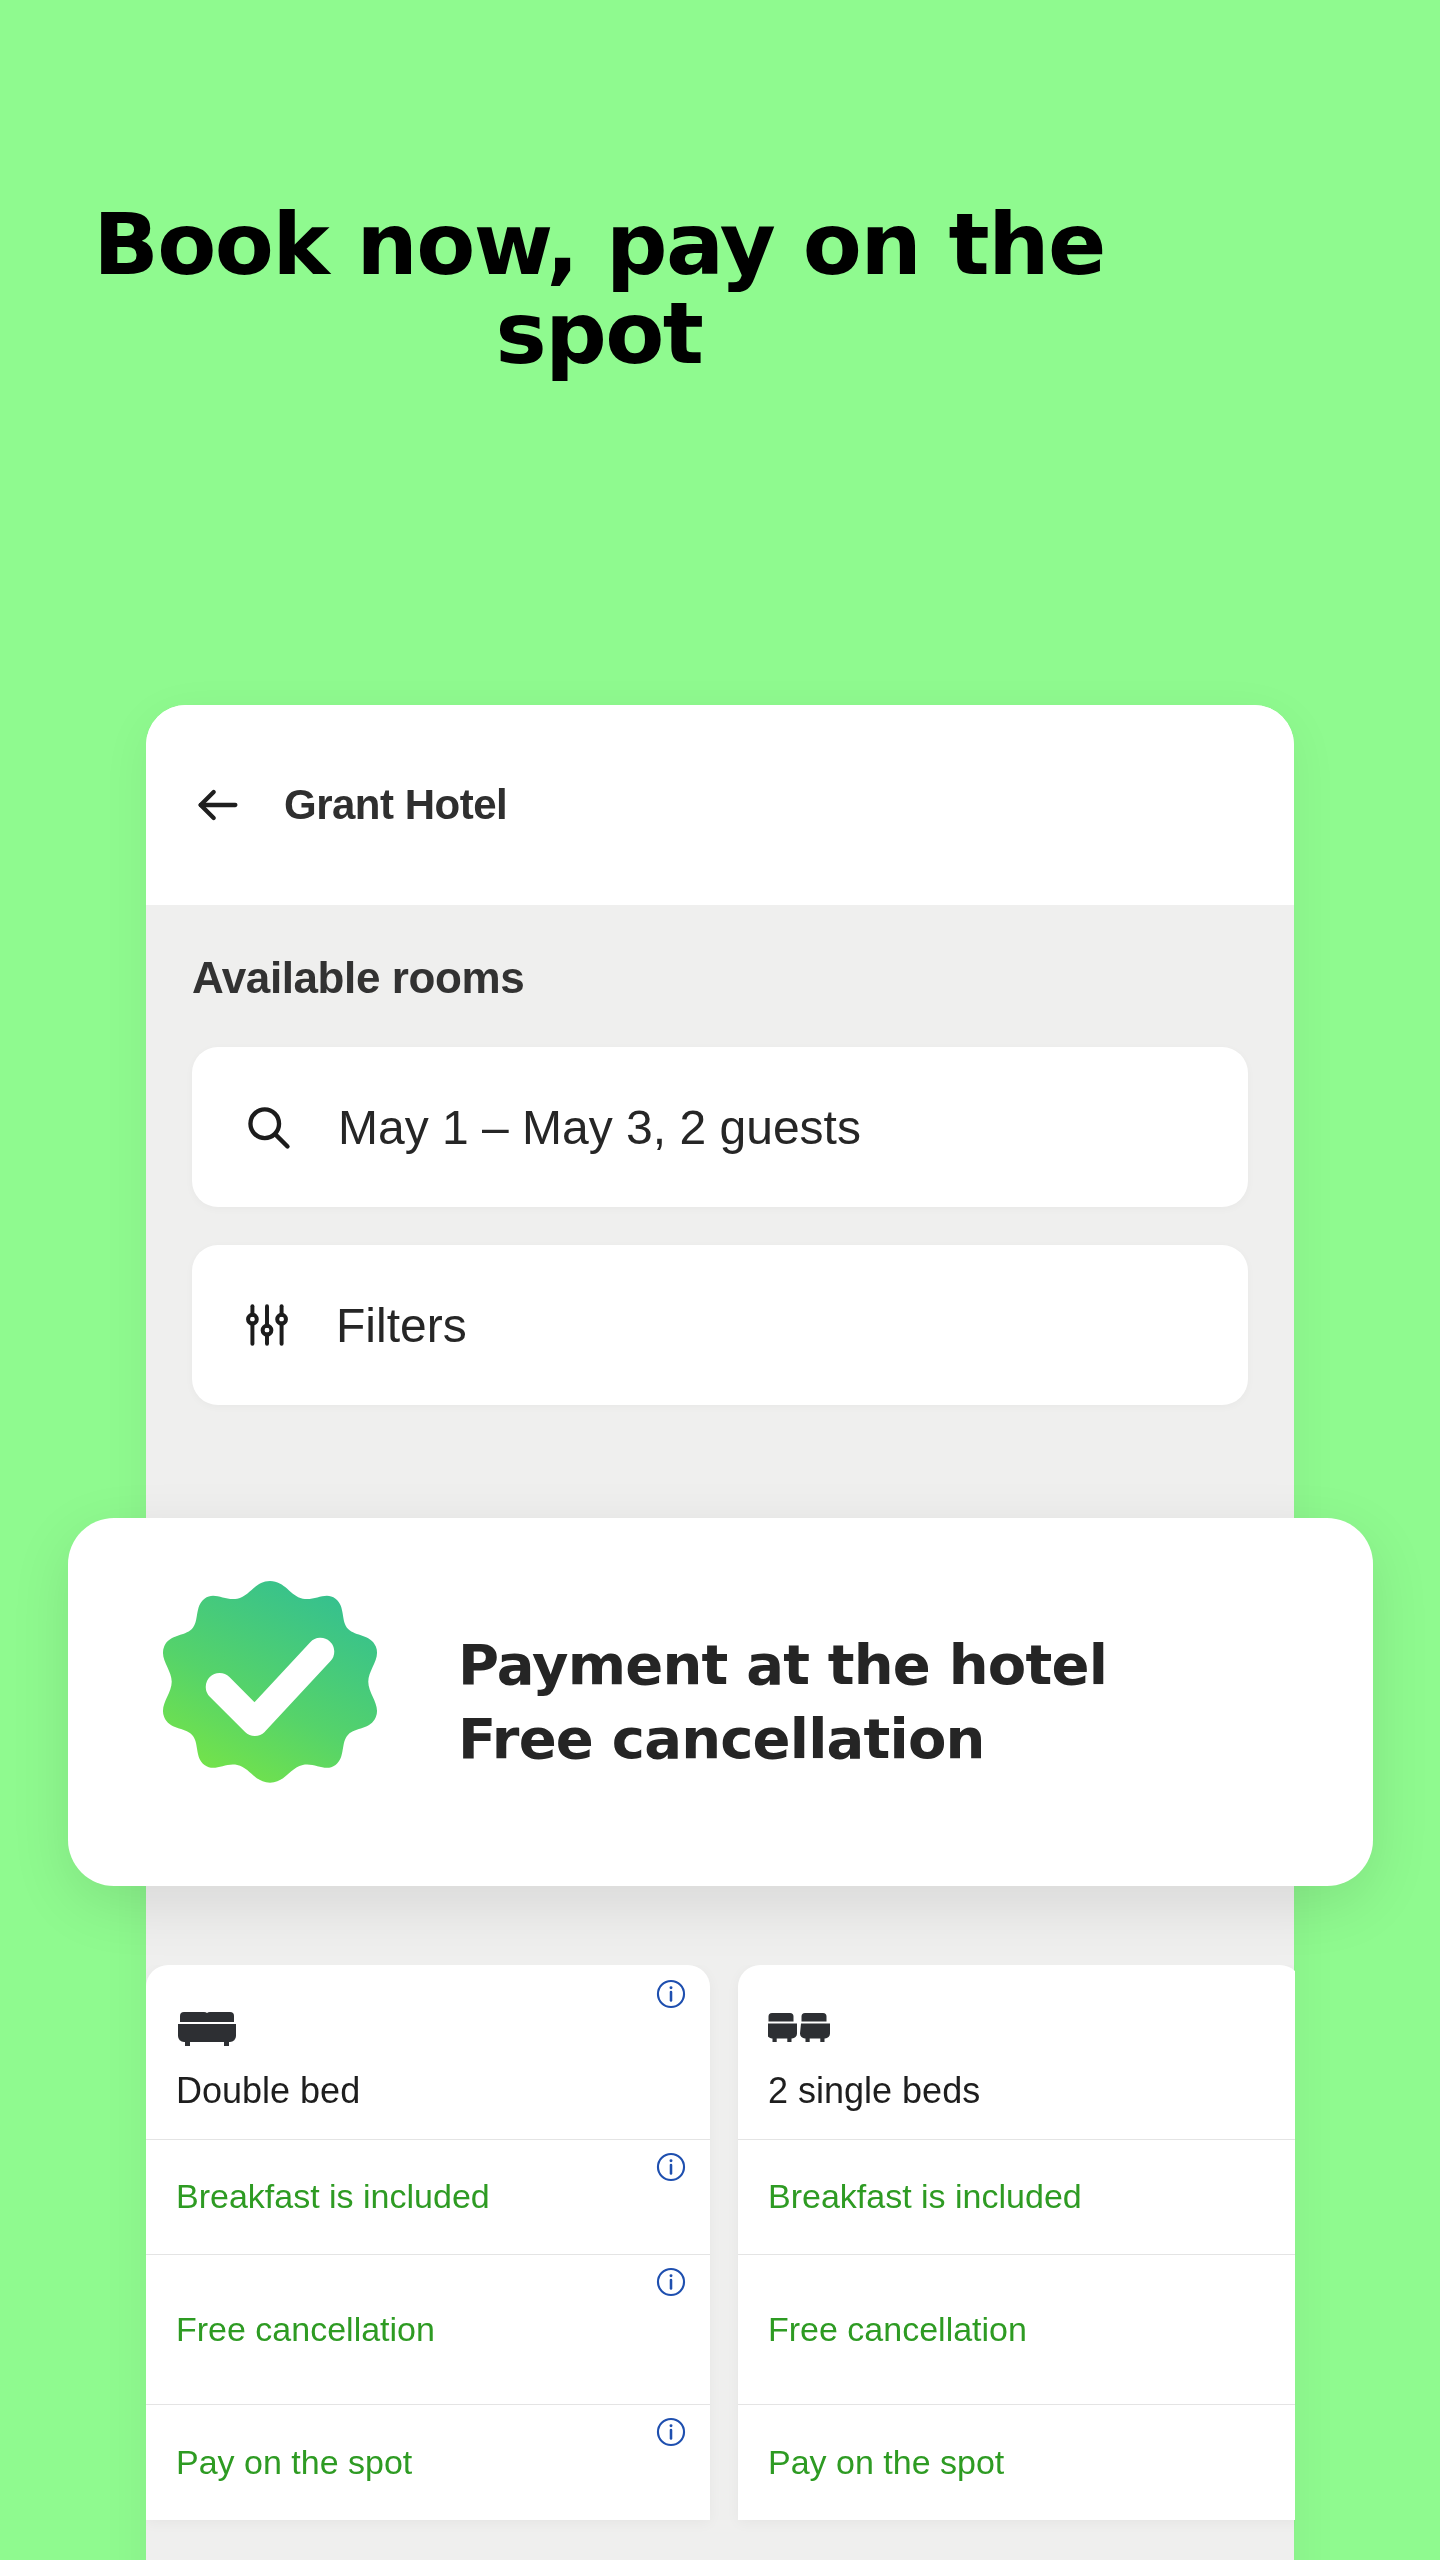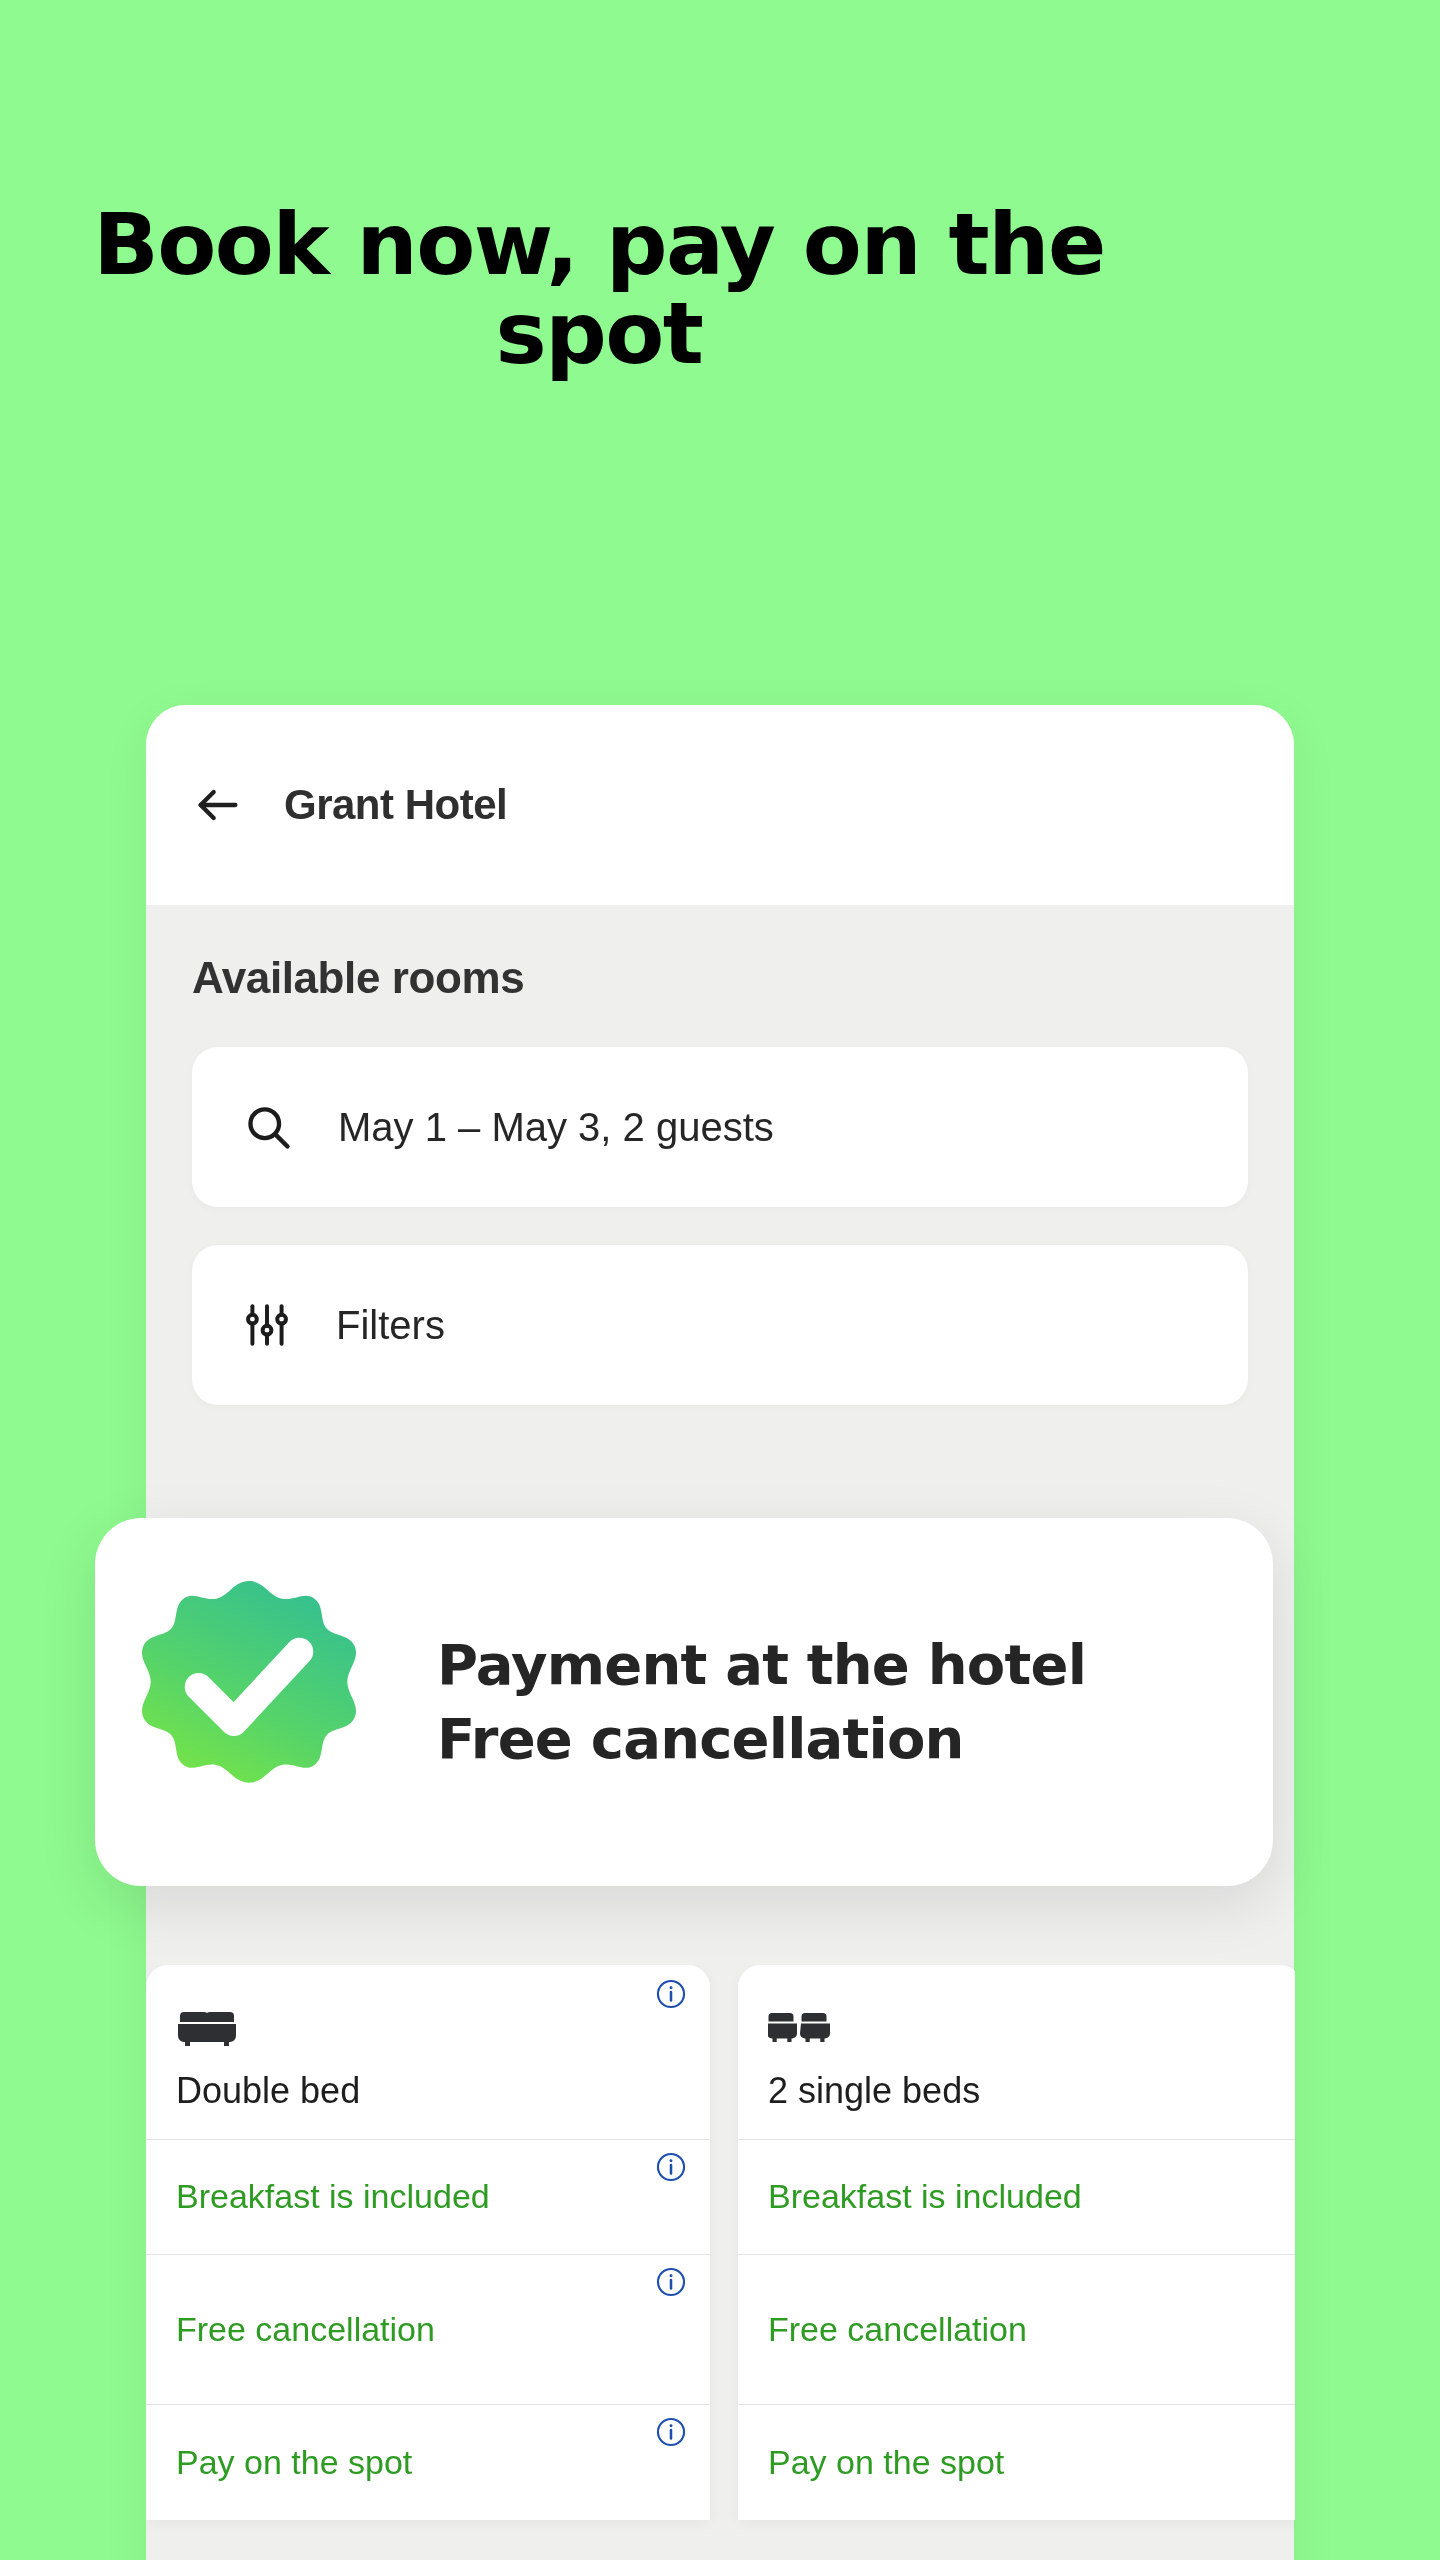--- a/index.html
+++ b/index.html
@@ -76,21 +76,21 @@
     height:160px;
     display:flex;
     align-items:center;
     padding:0 50px;
     gap:44px;
     margin-bottom:38px;
     box-shadow:0 2px 8px rgba(0,0,0,0.03);
     cursor:pointer;
   }
   .field-text {
-    font-size:40px;
+    font-size:48px;
     color:#262626;
   }
   .icon-box { flex:0 0 auto; display:flex; align-items:center; justify-content:center; }
 
   
   .table-wrap {
     position:absolute;
     left:146px; top:1965px;
     width:1149px;
     height:595px;
@@ -149,30 +149,29 @@
     width:34px; height:34px;
     cursor:pointer;
   }
   .cell.head .info-icon { top:12px; }
   .cell.body .info-icon { top:10px; }
 
   
   .promo {
     position:absolute;
     left:68px; top:1518px;
-    width:1178px;
+    width:1305px;
     height:368px;
     background:#FFFFFF;
     border-radius:46px;
     box-shadow:0 18px 60px rgba(0,0,0,0.10);
     display:flex;
     align-items:center;
-    padding:0 28px;
+    padding:0 76px;
     gap:62px;
-    margin-left:27px;
   }
   .badge { flex:0 0 auto; width:252px; height:252px; }
   .promo-text {
     font-size:56px;
     font-weight:800;
     color:#252525;
     line-height:1.32;
     letter-spacing:-0.8px;
     font-family:"DejaVu Sans", sans-serif;
   }

